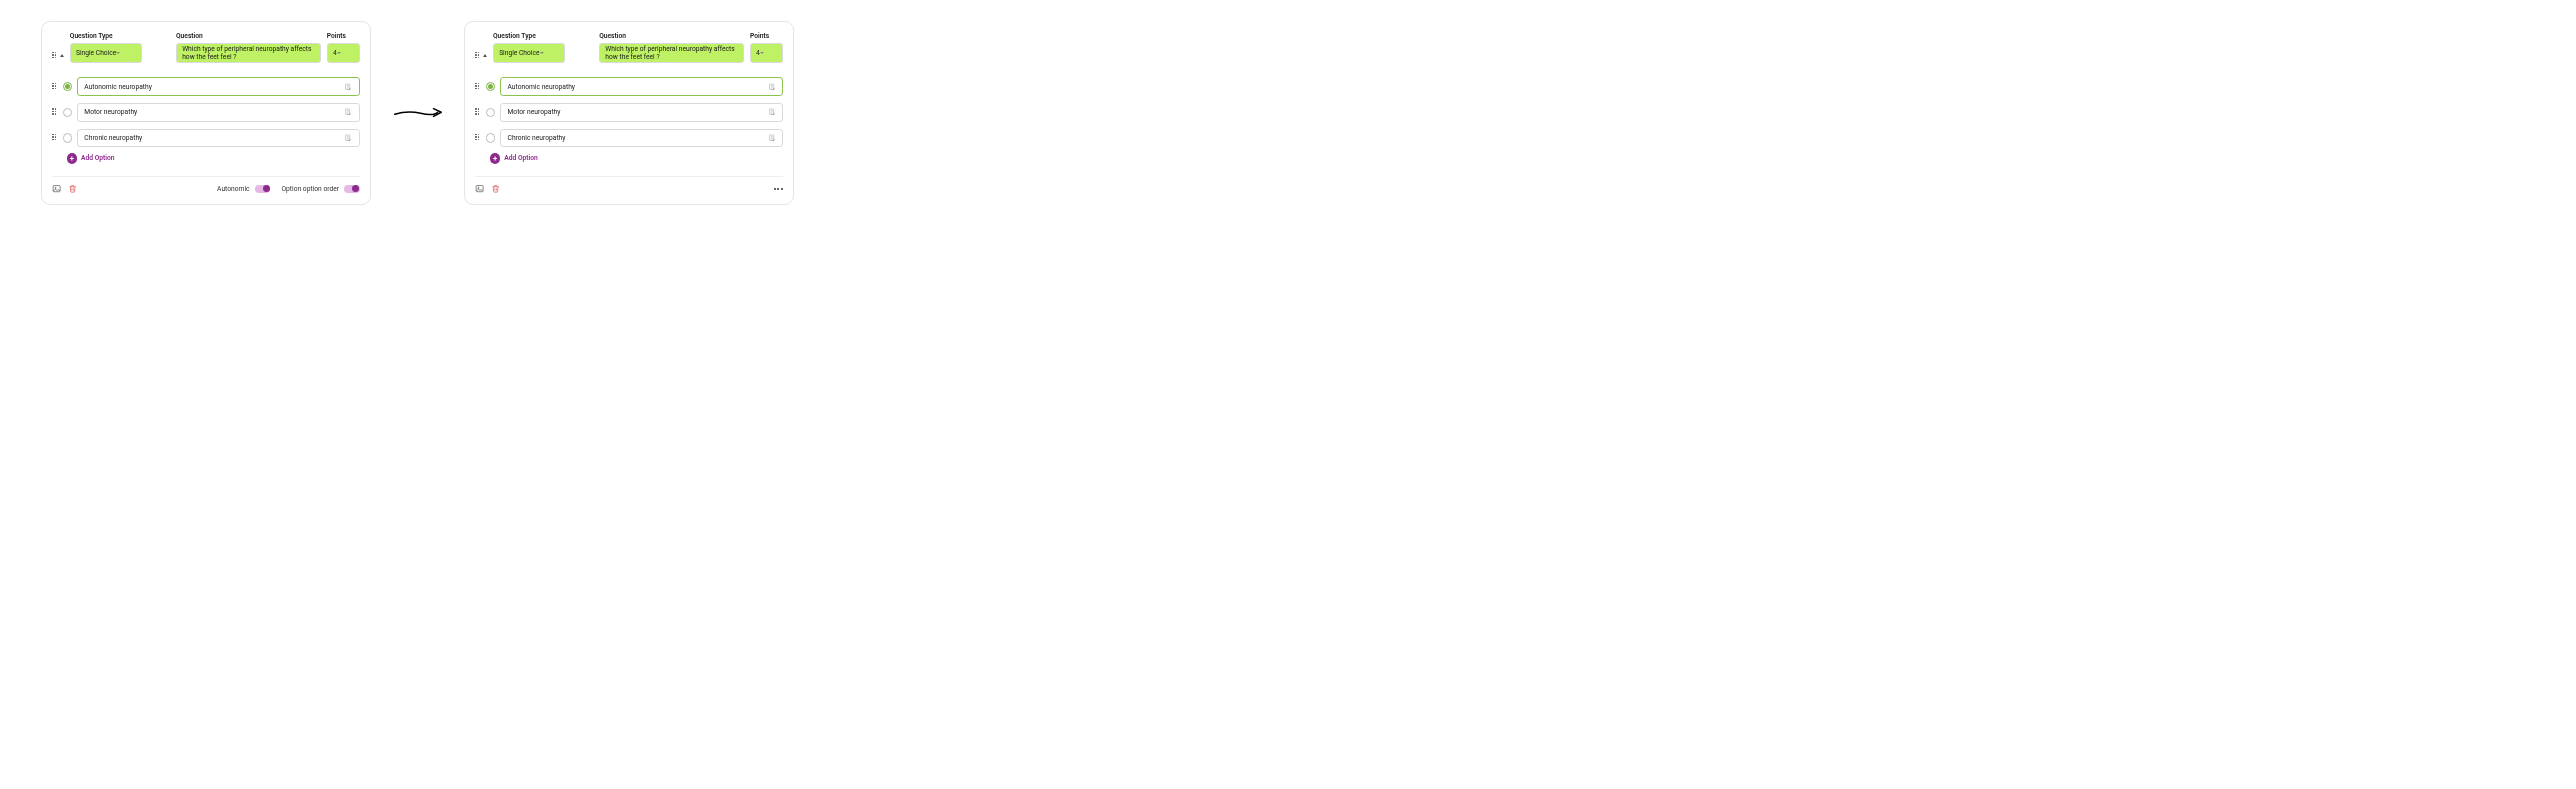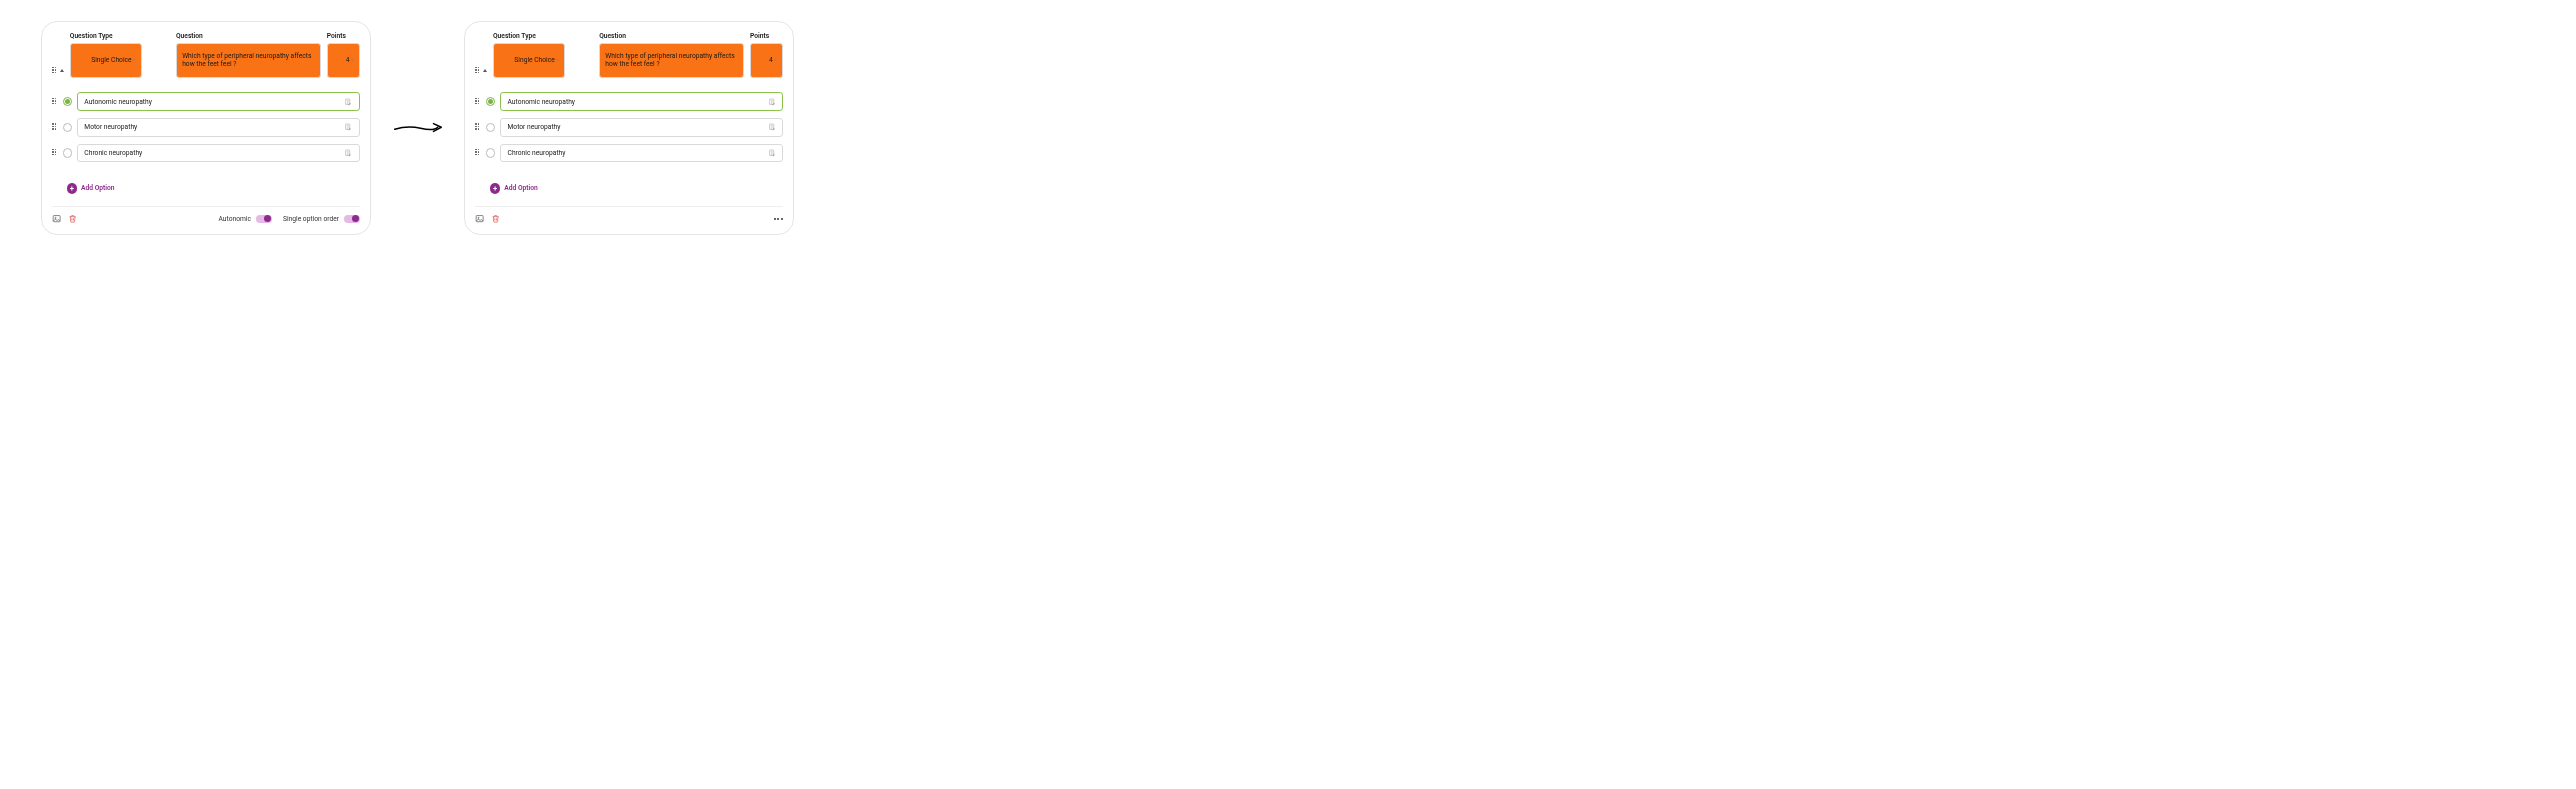--- a/index.html
+++ b/index.html
@@ -7,21 +7,21 @@
     font-family: -apple-system, BlinkMacSystemFont, "Segoe UI", Roboto, sans-serif;
     background: #fff;
     padding: 20.6px 41px;
     display: flex;
     align-items: center;
     gap: 20.6px;
     color: #1a1a1a;
   }
   .card {
     border: 0.5px solid #e5e5e5;
-    border-radius: 16px;
+    border-radius: 9px;
     padding: 10.3px;
     width: 330px;
     background: #fff;
   }
   .header-row {
     display: flex;
     align-items: flex-end;
     gap: 6.2px;
     margin-bottom: 14.4px;
   }
@@ -59,41 +59,41 @@
     font-size: 6.7px;
     font-weight: 600;
     color: #1a1a1a;
   }
   .qtype { width: 72px; }
   .qtext { flex: 1; margin-left: 28px; }
   .points { width: 33px; }
   .select, .input {
     border: 0.5px solid #d9d9d9;
     border-radius: 3.1px;
-    height: 35px;
+    height: 20px;
     padding: 0 5.2px;
     font-size: 6.7px;
-    background: #f97316;
-    display: flex;
-    align-items: center;
-    justify-content: flex-end;
+    background: #bef264;
+    display: flex;
+    align-items: center;
+    justify-content: flex-start;
     cursor: pointer;
   }
   .input { cursor: text; }
   .chevron-down {
     width: 0; height: 0;
     border-left: 2.1px solid transparent;
     border-right: 2.1px solid transparent;
     border-top: 2.6px solid #888;
   }
   .options {
     display: flex;
     flex-direction: column;
     gap: 7.2px;
-    margin-bottom: 21px;
+    margin-bottom: 6px;
   }
   .option-row {
     display: flex;
     align-items: center;
     gap: 5.2px;
   }
   .option-handle {
     width: 5.2px; height: 8.2px;
     display: grid;
     grid-template-columns: 1.5px 1.5px;
@@ -341,21 +341,21 @@
             <path d="M4 7h16M9 7V5a1 1 0 011-1h4a1 1 0 011 1v2M6 7l1 13a1 1 0 001 1h8a1 1 0 001-1l1-13M10 11v6M14 11v6"></path>
           </svg>
       </div>
     </div>
     <div class="footer-right">
       <div class="toggle-group">
         <span>Autonomic</span>
         <div class="toggle"></div>
       </div>
       <div class="toggle-group">
-        <span>Single option order</span>
+        <span>Option option order</span>
         <div class="toggle"></div>
       </div>
     </div>
   </div>
 </div>
 
 <div class="arrow-between">
   <svg width="52" height="15.5" viewBox="0 0 100 30">
     <path d="M5 18 Q 30 10, 55 16 T 88 14" stroke="#000" stroke-width="3" fill="none" stroke-linecap="round"></path>
     <path d="M80 7 L95 14 L80 22" stroke="#000" stroke-width="3" fill="none" stroke-linecap="round" stroke-linejoin="round"></path>

